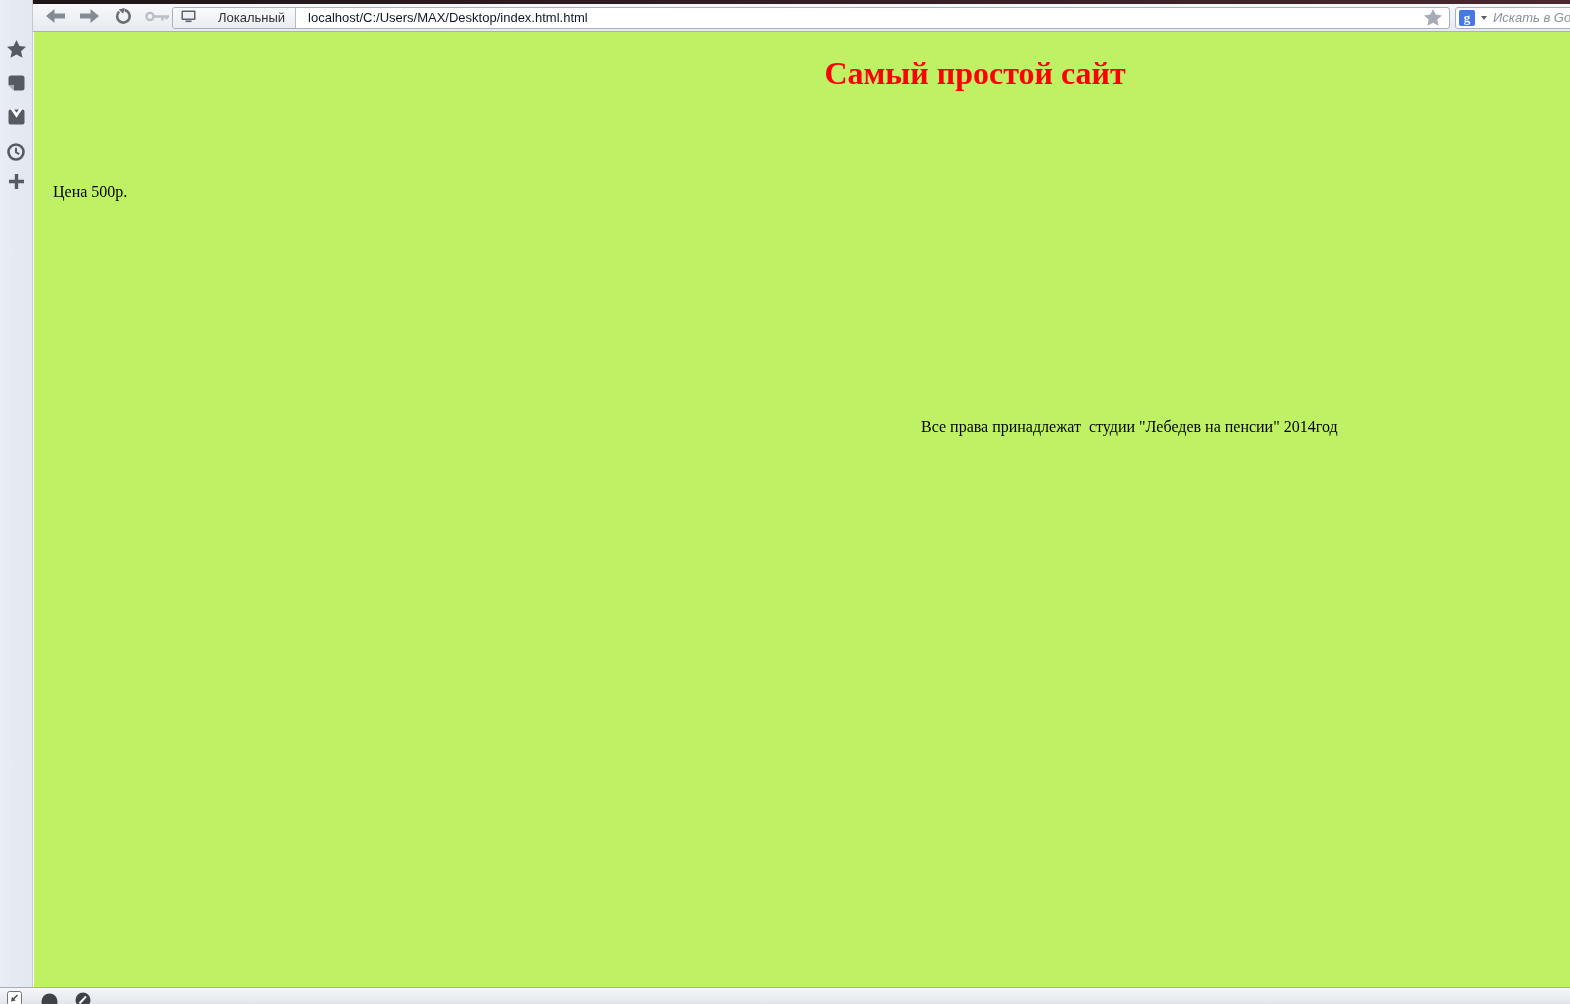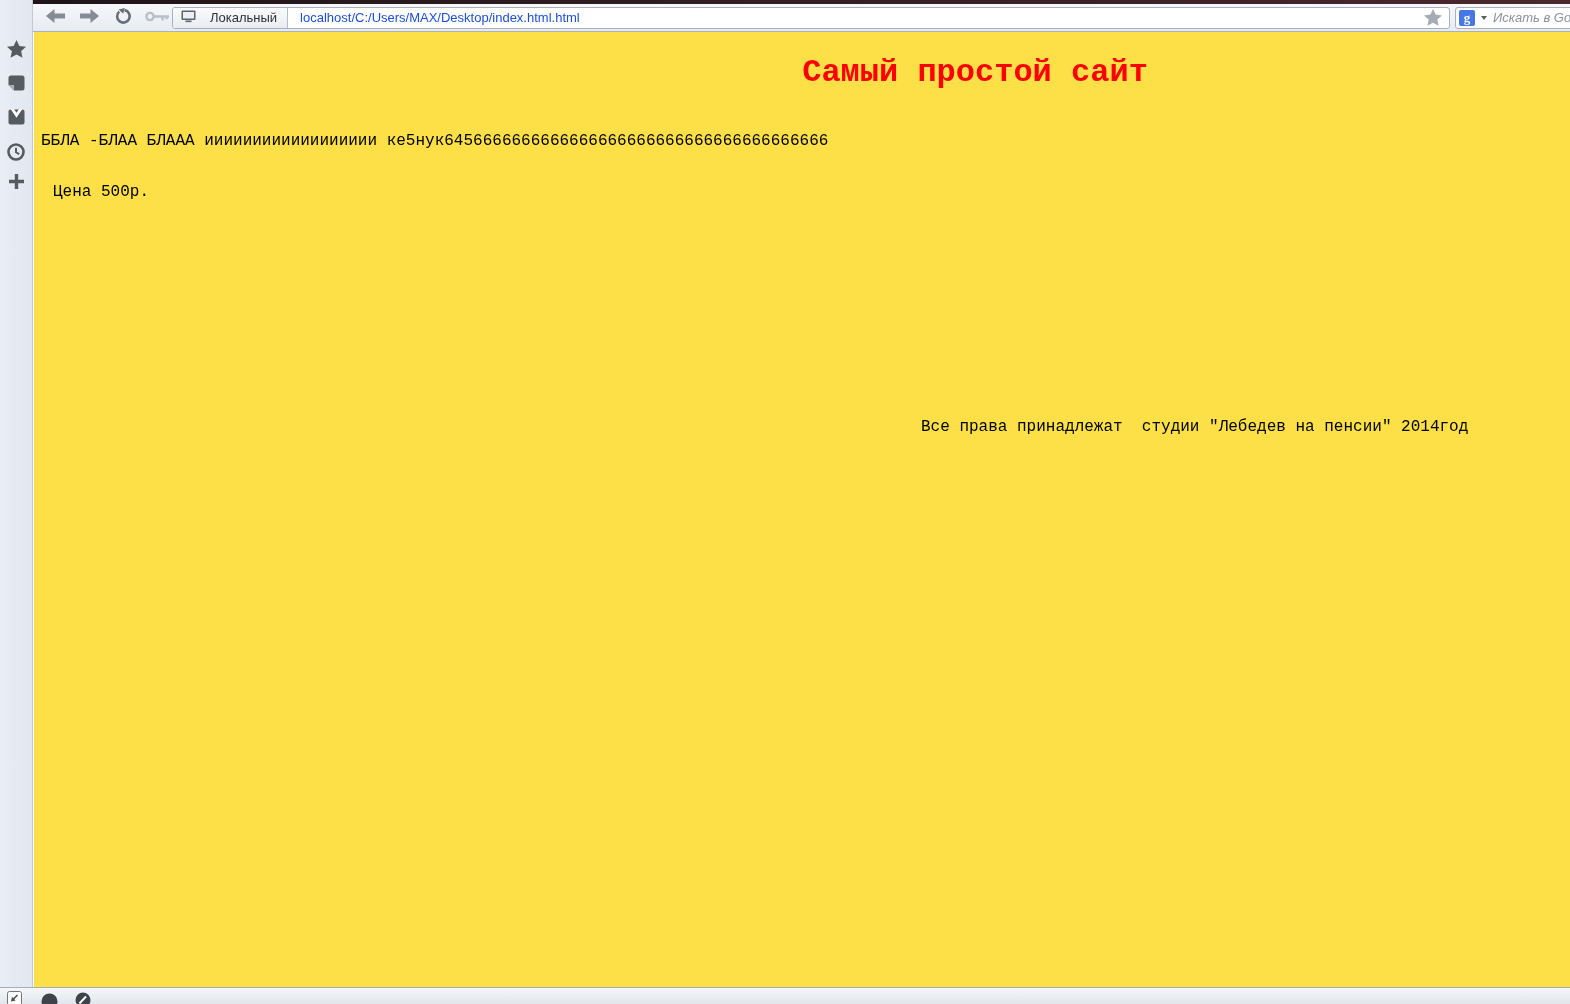--- a/index.html
+++ b/index.html
@@ -26,27 +26,27 @@
   .nav-btn.back{margin-left:10px;}
   .nav-btn.fwd{margin-left:10px;}
   .nav-btn.reload{margin-left:10px;}
   .nav-btn.key{margin-left:10px;}
   .urlbar{
     margin-left:3px;flex:none;width:1278px;height:22px;
     background:#fff;border:1px solid #a9b0bb;border-radius:3px;
     display:flex;align-items:center;overflow:hidden;box-sizing:border-box;
   }
   .site-badge{
-    height:100%;flex:none;display:flex;align-items:center;gap:14px;
+    height:100%;flex:none;display:flex;align-items:center;gap:22px;
     padding:0 10px 0 8px;border-right:1px solid #b6bcc5;
     background:linear-gradient(#fafbfc,#e9ecf0);
     font-size:13px;color:#2e3238;white-space:nowrap;
   }
   .url-text{
-    flex:1;padding-left:12px;font-size:13px;color:#1d4ed8;white-space:nowrap;overflow:hidden;
+    flex:1;padding-left:12px;font-size:13px;color:#0f172a;white-space:nowrap;overflow:hidden;
   }
   .url-star{flex:none;padding:0 7px 0 4px;display:flex;align-items:center;}
   .searchbar{
     margin-left:5px;flex:none;width:230px;height:22px;box-sizing:border-box;
     background:#fff;border:1px solid #a9b0bb;border-radius:3px;
     display:flex;align-items:center;gap:4px;padding-left:3px;overflow:hidden;
   }
   .gicon{
     width:16px;height:16px;flex:none;border-radius:2px;background:#4577e6;
     color:#fff;font:bold 13px/16px "Liberation Serif","DejaVu Serif",serif;
@@ -60,22 +60,22 @@
   
   .sidebar{
     position:absolute;left:0;top:0;width:33px;bottom:16px;box-sizing:border-box;
     background:linear-gradient(to right,#e9edf5,#e2e7f0);
     border-right:1px solid #c3c8d2;
     display:flex;flex-direction:column;align-items:center;padding-top:40px;
   }
   .side-btn{background:none;border:none;padding:0;cursor:pointer;display:block;line-height:0;}
   
   .content{
-    position:absolute;left:34px;right:0;top:32px;bottom:16px;background:#fde047;overflow:hidden;
-    font-family:Liberation Mono, monospace;color:#000;
+    position:absolute;left:34px;right:0;top:32px;bottom:16px;background:#bef264;overflow:hidden;
+    font-family:Liberation Serif, serif;color:#000;
   }
   .vpage{position:absolute;left:0;top:0;width:1882px;height:100%;}
   .page-title{
     position:absolute;top:22px;left:0;width:100%;text-align:center;margin:0;
     font-size:32px;font-weight:bold;color:#ff0000;line-height:38px;
   }
   .para1{position:absolute;left:7px;top:100px;margin:0;font-size:16px;white-space:pre;}
   .para2{position:absolute;left:7px;top:139px;margin:12px;font-size:16px;white-space:pre;}
   .copyright{position:absolute;left:887px;top:386px;font-size:16px;white-space:pre;}
   
@@ -186,21 +186,20 @@
       <svg width="15" height="15" viewBox="0 0 15 15">
           <path d="M5.8 0 H9.2 V5.8 H15 V9.2 H9.2 V15 H5.8 V9.2 H0 V5.8 H5.8 Z" fill="#565b62"></path>
         </svg>
     </span>
   </button>
 </div>
 
 <div class="content">
   <div class="vpage">
     <h1 class="page-title">Самый простой сайт</h1>
-    <p class="para1">ББЛА -БЛАА БЛААА ииииииииииииииииии ке5нук6456666666666666666666666666666666666666</p>
     <p class="para2">Цена 500р.</p>
     <div class="copyright">Все права принадлежат  студии "Лебедев на пенсии" 2014год</div>
   </div>
 </div>
 
 <div class="statusbar">
   <button class="sb-icon" style="left:7px;top:3px">
     <span>
       <svg width="15" height="15" viewBox="0 0 15 15">
         <rect x="0.5" y="0.5" width="14" height="14" rx="2" fill="#fdfdfd" stroke="#6f757d"></rect>

